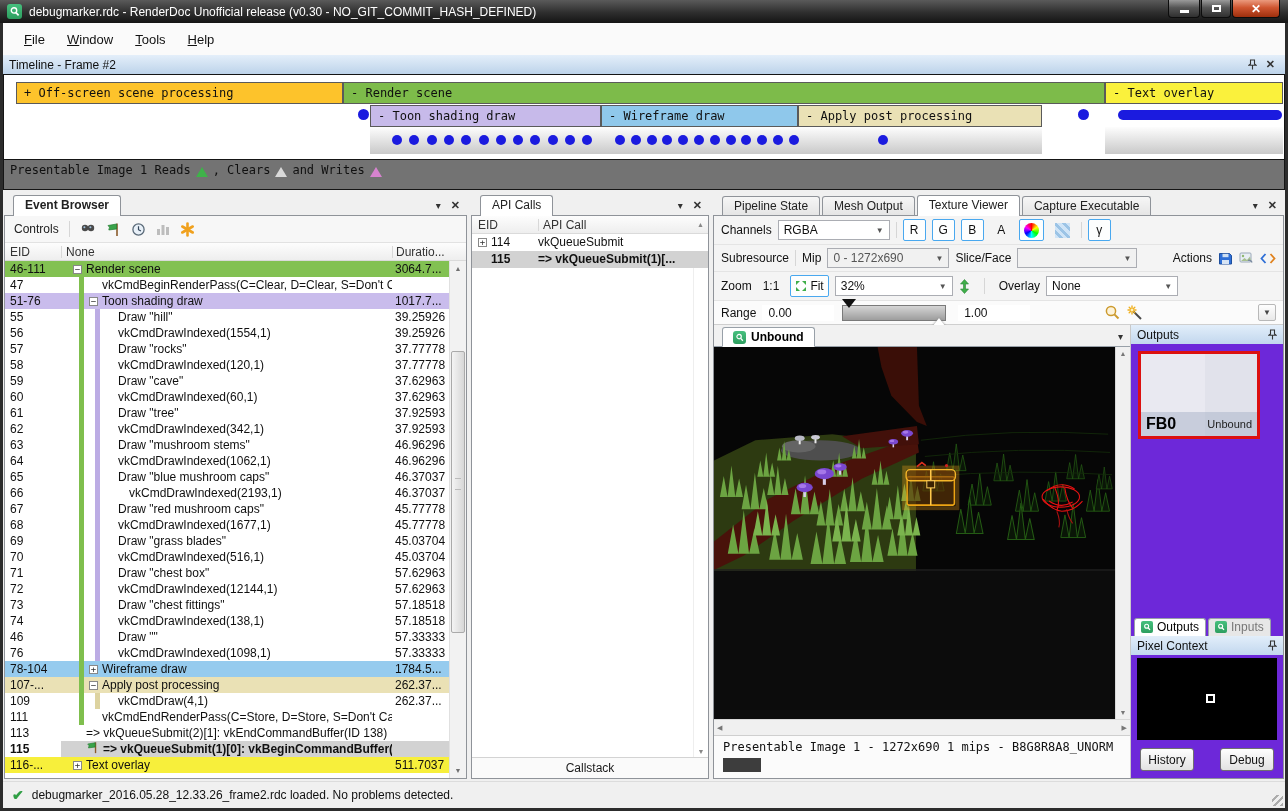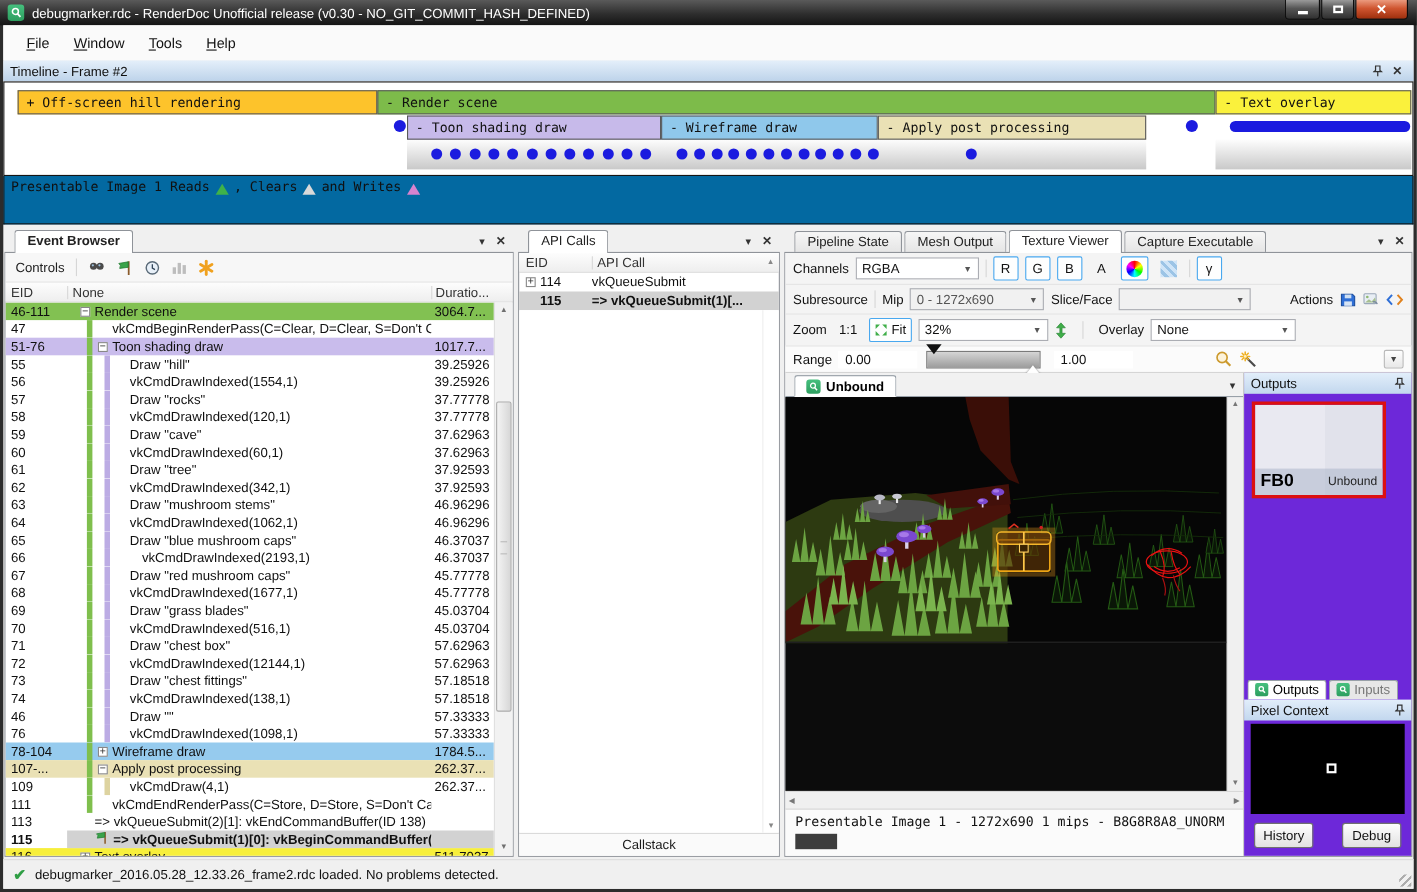--- a/index.html
+++ b/index.html
@@ -23,21 +23,21 @@
   .menu-item .u{text-decoration:underline}
 
   
   #tl-hdr{height:19px;background:linear-gradient(#e4effa,#bdd3ea);display:flex;align-items:center;font-size:12px;padding:0 6px;color:#101010;flex:none;justify-content:space-between}
   .hdr-icons{display:flex;gap:9px;align-items:center;margin-right:4px}
   #tl-body{height:86px;background:#fff;border:1px solid #151515;position:relative;flex:none;box-sizing:border-box;margin:0}
   .tl-bar{position:absolute;height:22px;border:1px solid #5a5a5a;box-sizing:border-box;font:12px "DejaVu Sans Mono",monospace;display:flex;align-items:center;padding:0 7px;white-space:nowrap;overflow:hidden;color:#101010}
   .tl-shade{position:absolute;top:52px;height:27px;background:linear-gradient(#fdfdfd,#c9c9c9)}
   .tl-dot{position:absolute;border-radius:50%;background:#1b1bdf}
   .tl-pill{position:absolute;height:10px;border-radius:5px;background:#1b1bdf}
-  #presentable{height:44px;border:1px solid #151515;border-top:none;background:#0369a1;position:relative;font:12px "DejaVu Sans Mono",monospace;flex:none;box-sizing:border-box;color:#101010}
+  #presentable{height:30px;border:1px solid #151515;border-top:none;background:#737373;position:relative;font:12px "DejaVu Sans Mono",monospace;flex:none;box-sizing:border-box;color:#101010}
   .p-text{position:absolute;top:3px;left:6px;display:flex;align-items:flex-end;gap:3px}
   .tri{position:absolute;bottom:2px;width:0;height:0;border-left:7px solid transparent;border-right:7px solid transparent}
   .tri-inline{display:inline-block;width:0;height:0;border-left:6px solid transparent;border-right:6px solid transparent;margin:0 2px}
 
   
   #dock{flex:1;display:flex;gap:4px;padding:4px 1px 2px 1px;min-height:0}
   .panel{display:flex;flex-direction:column;min-width:0}
   #eb-panel{width:463px;flex:none}
   #api-panel{width:238px;flex:none}
   #tv-panel{flex:1}
@@ -171,21 +171,21 @@
         <svg width="9" height="11" viewBox="0 0 9 11">
             <path d="M2.5 1h4v4l1.5 1.2h-7L2.5 5z M4.5 6.4v4" stroke="#333" fill="none" stroke-width="1.1"></path>
           </svg>
       </span>
       <span class="x-ico">✕</span>
     </span>
   </div>
   <div id="tl-body">
       <div class="tl-shade" style="left: 366px; width: 672px;"></div>
       <div class="tl-shade" style="left: 1101px; width: 178px;"></div>
-      <div class="tl-bar" style="left: 12px; width: 327px; top: 7px; background: rgb(253, 195, 43);">+ Off-screen hill rendering</div>
+      <div class="tl-bar" style="left: 12px; width: 327px; top: 7px; background: rgb(253, 195, 43);">+ Off-screen scene processing</div>
       <div class="tl-bar" style="left: 339px; width: 762px; top: 7px; background: rgb(125, 187, 74);">- Render scene</div>
       <div class="tl-bar" style="left: 1101px; width: 178px; top: 7px; background: rgb(250, 241, 60);">- Text overlay</div>
       <div class="tl-bar" style="left: 366px; width: 231px; top: 30px; background: rgb(199, 186, 234);">- Toon shading draw</div>
       <div class="tl-bar" style="left: 597px; width: 197px; top: 30px; background: rgb(143, 200, 235);">- Wireframe draw</div>
       <div class="tl-bar" style="left: 794px; width: 244px; top: 30px; background: rgb(234, 225, 181);">- Apply post processing</div>
       <div class="tl-dot" style="left: 354px; top: 34px; width: 11px; height: 11px;"></div>
       <div class="tl-dot" style="left: 1074px; top: 34px; width: 11px; height: 11px;"></div>
       <div class="tl-pill" style="left: 1114px; width: 164px; top: 35px;"></div>
       <div class="tl-dot" style="left: 388px; top: 60px; width: 10px; height: 10px;"></div>
       <div class="tl-dot" style="left: 405.3px; top: 60px; width: 10px; height: 10px;"></div>

